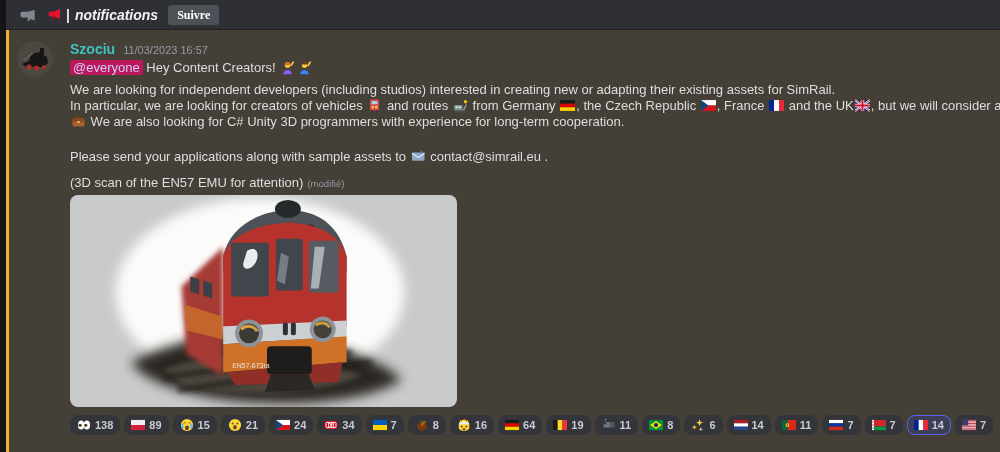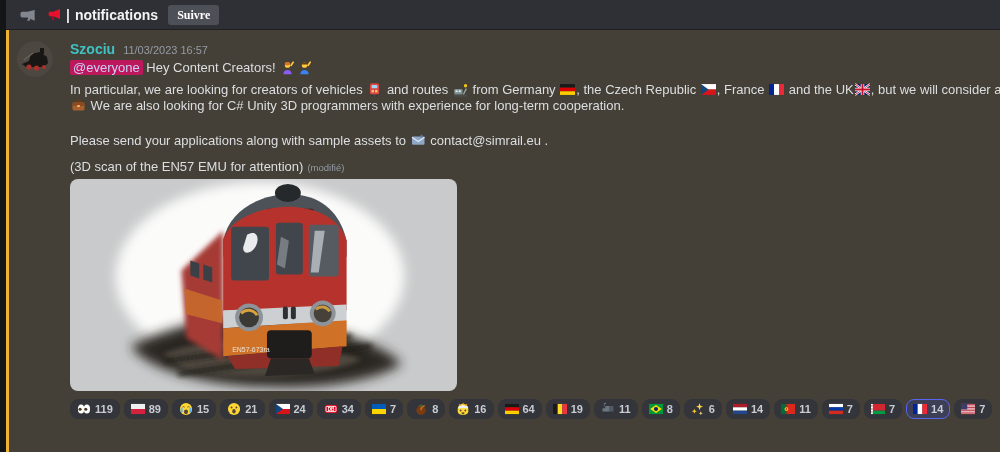--- a/index.html
+++ b/index.html
@@ -14,21 +14,21 @@
   .left-strip { position:absolute; left:0; top:0; width:6px; height:452px; background:#141517; }
   
   .topbar {
     position:absolute; left:6px; top:0; right:0; height:30px;
     background:#2e3035; display:flex; align-items:center; padding-left:12px;
     border-bottom:1px solid rgba(0,0,0,.35); z-index:3;
   }
   .topbar .chan-icon { width:20px; height:20px; margin-right:8px; flex:none; }
   .topbar .chan-emoji { width:16px; height:16px; margin-right:4px; flex:none; }
   .chan-sep { color:#e8eaed; font-weight:700; font-size:14px; margin-right:5px; }
-  .chan-name { color:#f2f3f5; font-weight:700; font-size:14px; }
+  .chan-name { color:#f2f3f5; font-weight:700; font-size:14px;font-style:italic; }
   .follow-btn {
     margin-left:10px; background:#4e5058; color:#fff; font-size:12px; font-weight:600;
     border:none; border-radius:3px; height:20px; padding:0 9px; line-height:20px; cursor:pointer;
     font-family:Liberation Serif, serif;
   }
   
   .message-area {
     position:absolute; left:6px; top:30px; right:0; bottom:0;
     background:#444037; border-left:3px solid #f0b232;
   }
@@ -116,20 +116,21 @@
             <path d="M4 17c0-3.1 2.2-5 5-5s5 1.9 5 5z" fill="#8b5cf6"></path>
             <path d="M13.2 6.5l2.6-3.8" stroke="#ffc83d" stroke-width="2" stroke-linecap="round"></path>
           </svg></span><span class="emo"><svg viewBox="0 0 18 18">
             <circle cx="9" cy="6.2" r="3.2" fill="#ffc83d"></circle>
             <path d="M5.8 4.4c1-1.8 5.4-1.8 6.4 0v1h-6.4z" fill="#5a3b1e"></path>
             <path d="M4 17c0-3.1 2.2-5 5-5s5 1.9 5 5z" fill="#3b82f6"></path>
             <path d="M13.2 6.5l2.6-3.8" stroke="#ffc83d" stroke-width="2" stroke-linecap="round"></path>
           </svg></span></div>
 
     <div class="para">
+      <div class="line">We are looking for independent developers (including studios) interested in creating new or adapting their existing assets for SimRail.</div>
       <div class="line">In particular, we are looking for creators of vehicles <span class="emo"><svg viewBox="0 0 18 18">
               <rect x="3.5" y="1.5" width="11" height="13.5" rx="2" fill="#d64541"></rect>
               <rect x="5.5" y="3.5" width="7" height="4" rx="1" fill="#a9d3f2"></rect>
               <rect x="5.5" y="9.5" width="2.8" height="3" fill="#f0c96e"></rect>
               <rect x="9.7" y="9.5" width="2.8" height="3" fill="#f0c96e"></rect>
               <circle cx="6.2" cy="16.2" r="1.3" fill="#33363b"></circle>
               <circle cx="11.8" cy="16.2" r="1.3" fill="#33363b"></circle>
             </svg></span> and routes <span class="emo"><svg viewBox="0 0 18 18">
               <rect x="1.5" y="8.5" width="10" height="6.5" rx="1.5" fill="#7f8c8d"></rect>
               <rect x="3" y="10" width="2.6" height="2.2" fill="#d5eef7"></rect>
@@ -233,21 +234,21 @@
     <div class="reactions" id="reactions">
         <div class="reaction">
           <span class="emo">
             <svg viewBox="0 0 18 18">
               <ellipse cx="5.3" cy="9" rx="4.1" ry="5.8" fill="#fff"></ellipse>
               <ellipse cx="12.7" cy="9" rx="4.1" ry="5.8" fill="#fff"></ellipse>
               <circle cx="4" cy="9.4" r="2" fill="#4b3621"></circle>
               <circle cx="11.3" cy="9.4" r="2" fill="#4b3621"></circle>
             </svg>
           </span>
-          <span class="count">119</span>
+          <span class="count">138</span>
         </div>
         <div class="reaction">
           <span class="emo">
             <svg viewBox="0 0 18 13">
               <rect width="18" height="6.5" fill="#efefef"></rect>
               <rect y="6.5" width="18" height="6.5" fill="#d4213d"></rect>
             </svg>
           </span>
           <span class="count">89</span>
         </div>

